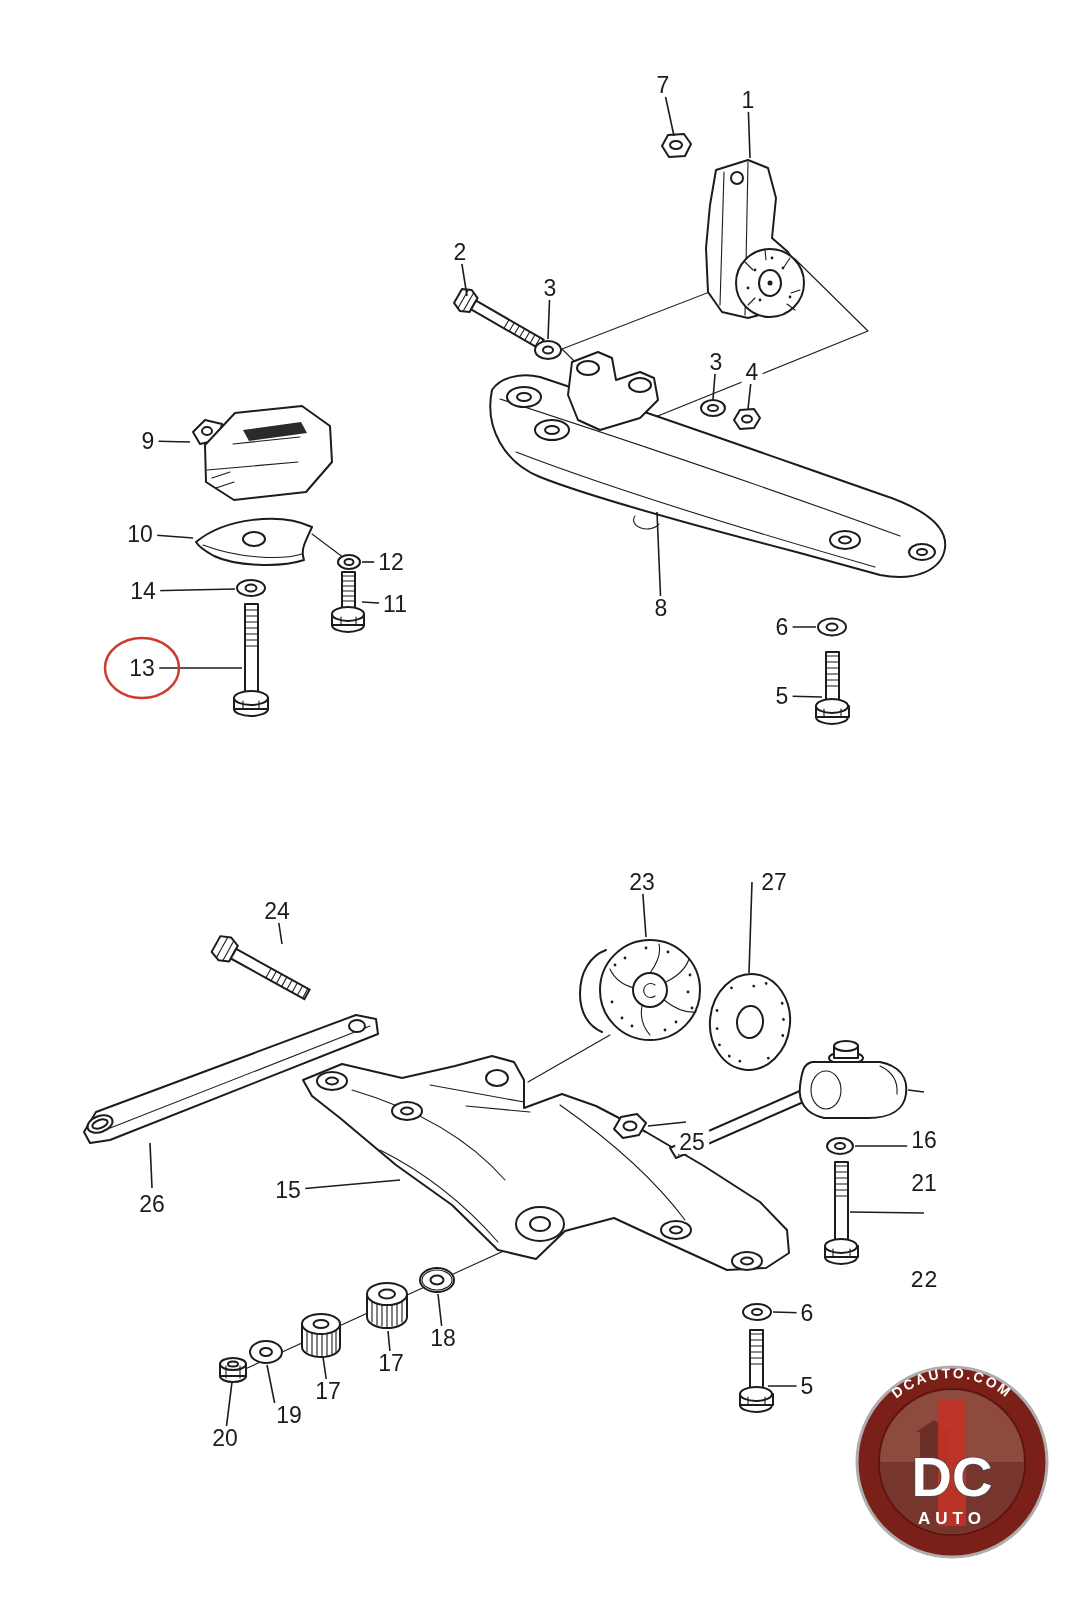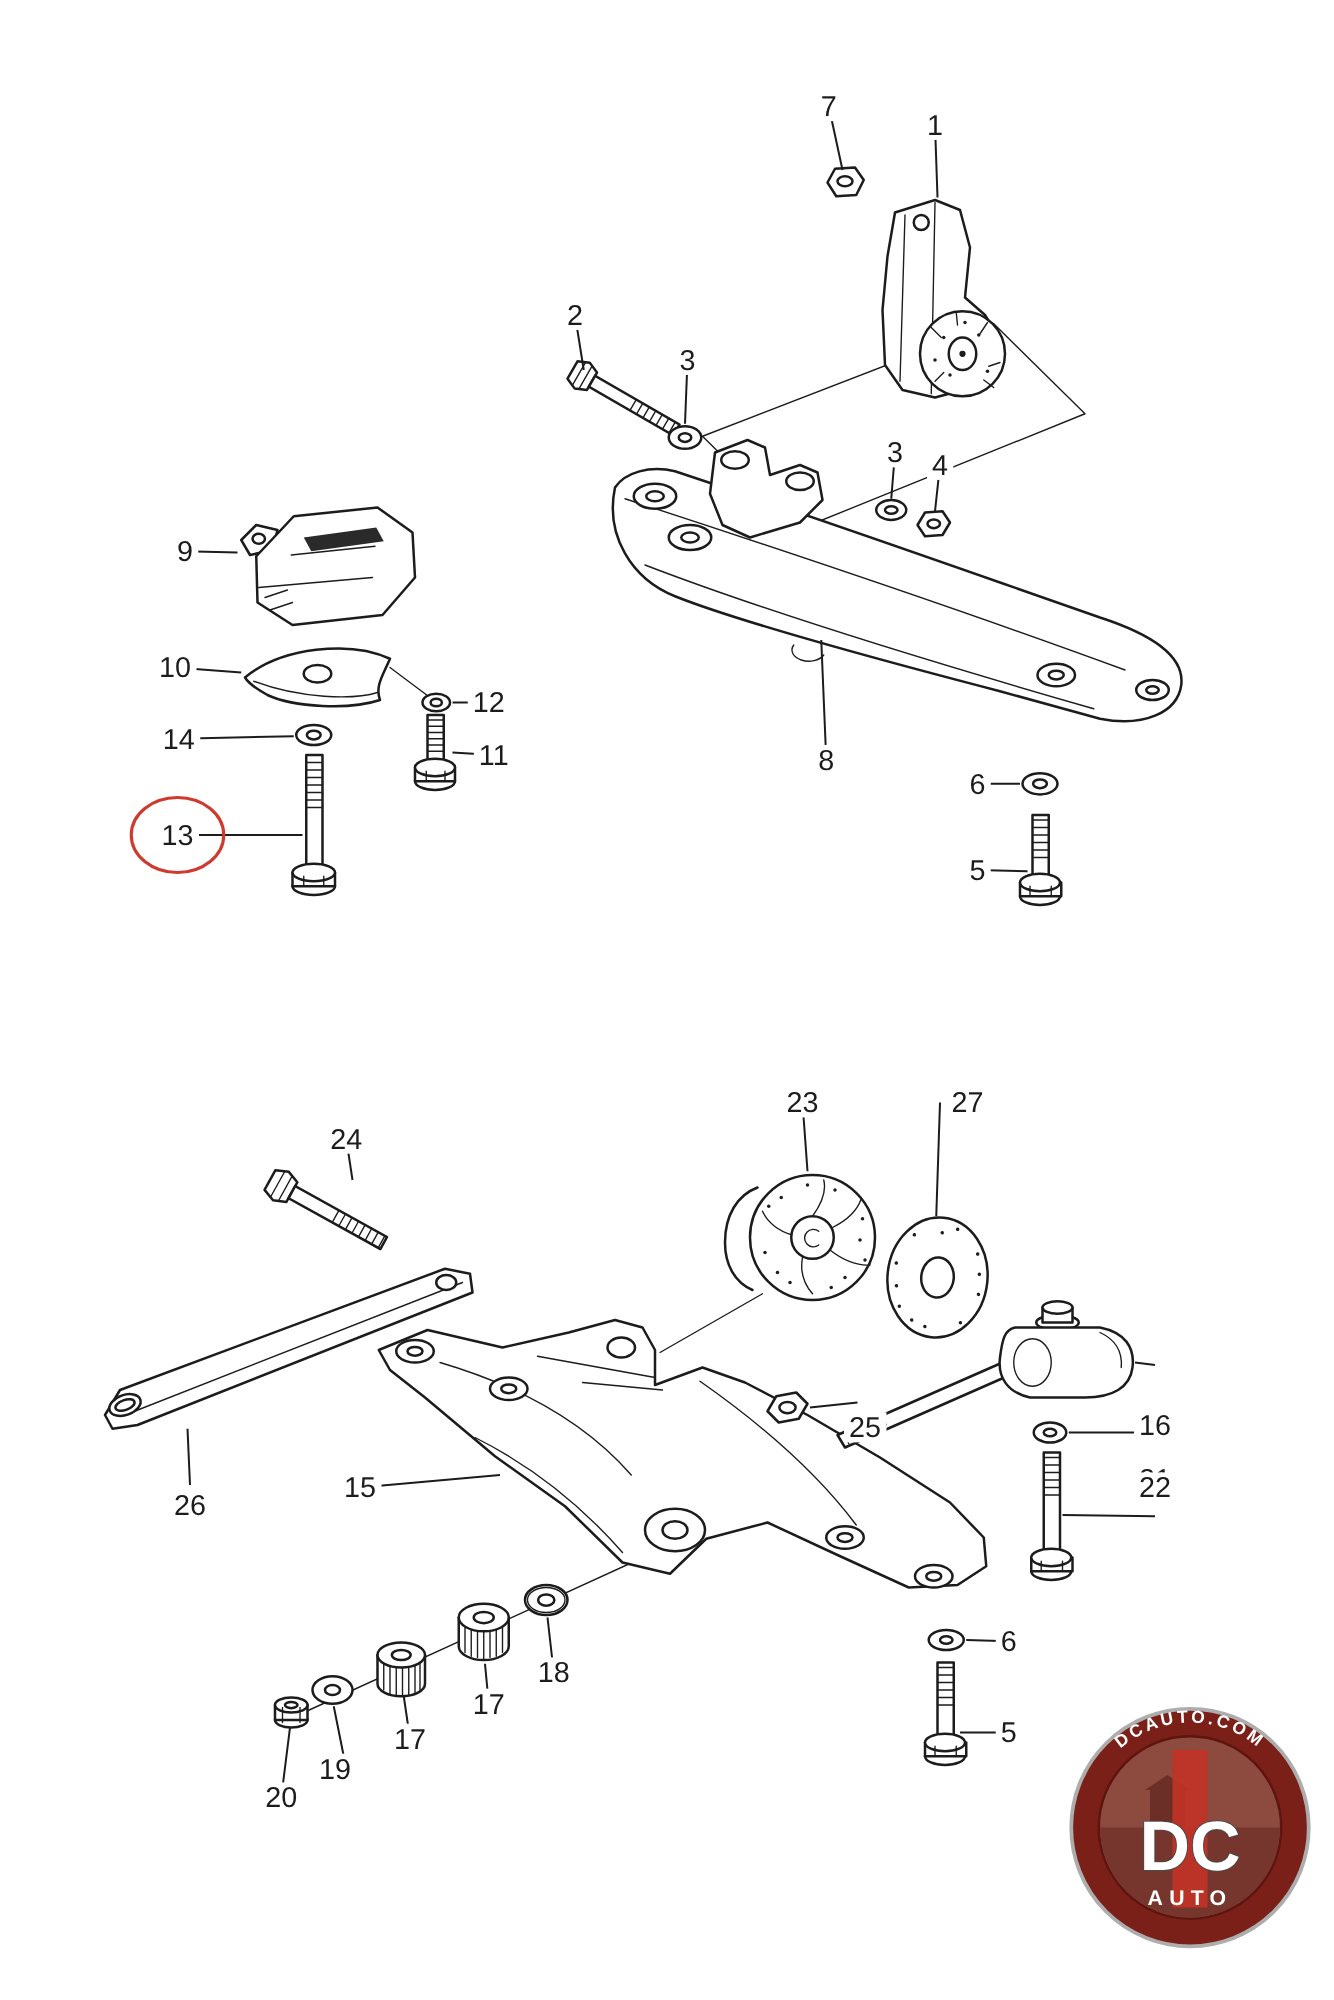--- a/index.html
+++ b/index.html
@@ -389,23 +389,23 @@
       <span class="callout" style="left: 782px; top: 627px;">6</span>
       <span class="callout" style="left: 782px; top: 696px;">5</span>
       <span class="callout" style="left: 642px; top: 882px; text-align: right;">23</span>
       <span class="callout" style="left: 752px; top: 882px; margin-left: 22px;">27</span>
       <span class="callout" style="left: 277px; top: 911px;">24</span>
       <span class="callout" style="left: 924px; top: 1092px; margin-top: 48px;">16</span>
       <span class="callout" style="left: 692px; top: 1122px; margin-top: 20px;">25</span>
       <span class="callout" style="left: 924px; top: 1146px; margin-top: 37px;">21</span>
       <span class="callout" style="left: 152px; top: 1204px;">26</span>
       <span class="callout" style="left: 288px; top: 1190px;">15</span>
-      <span class="callout" style="left: 924px; top: 1190px;">22</span>
+      <span class="callout" style="left: 924px; top: 1281px; font-family: Liberation Mono, monospace;">22</span>
       <span class="callout" style="left: 443px; top: 1338px;">18</span>
       <span class="callout" style="left: 391px; top: 1363px;">17</span>
       <span class="callout" style="left: 328px; top: 1391px;">17</span>
-      <span class="callout" style="left: 268px; top: 1415px;">19</span>
+      <span class="callout" style="left: 289px; top: 1415px;">19</span>
       <span class="callout" style="left: 225px; top: 1438px;">20</span>
       <span class="callout" style="left: 807px; top: 1313px;">6</span>
       <span class="callout" style="left: 807px; top: 1386px;">5</span>
     </div>
 
 </div>
 
 </body></html>

